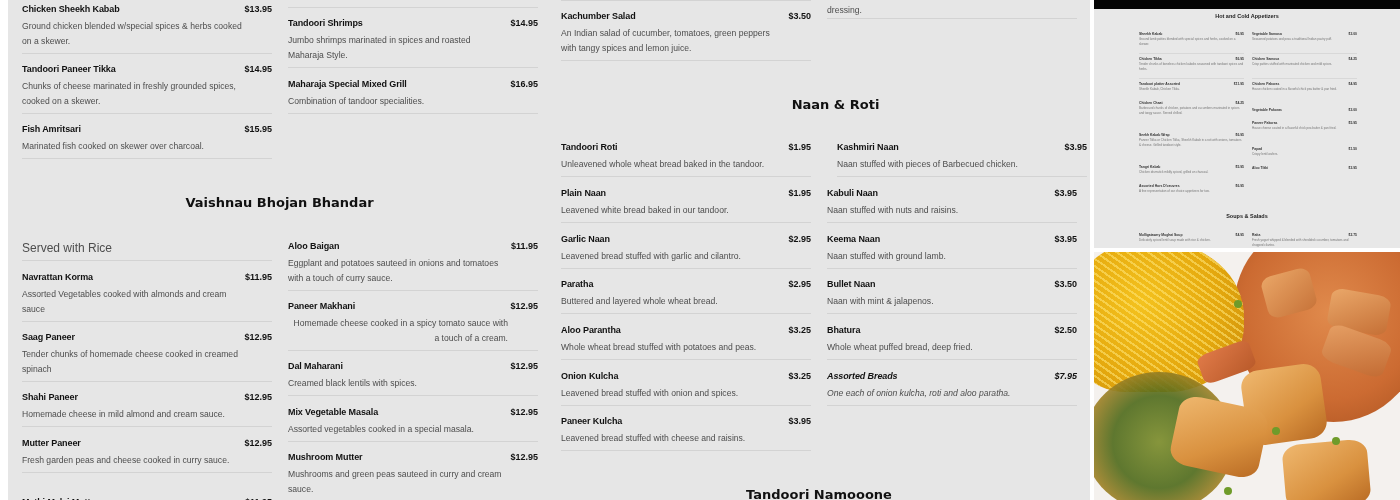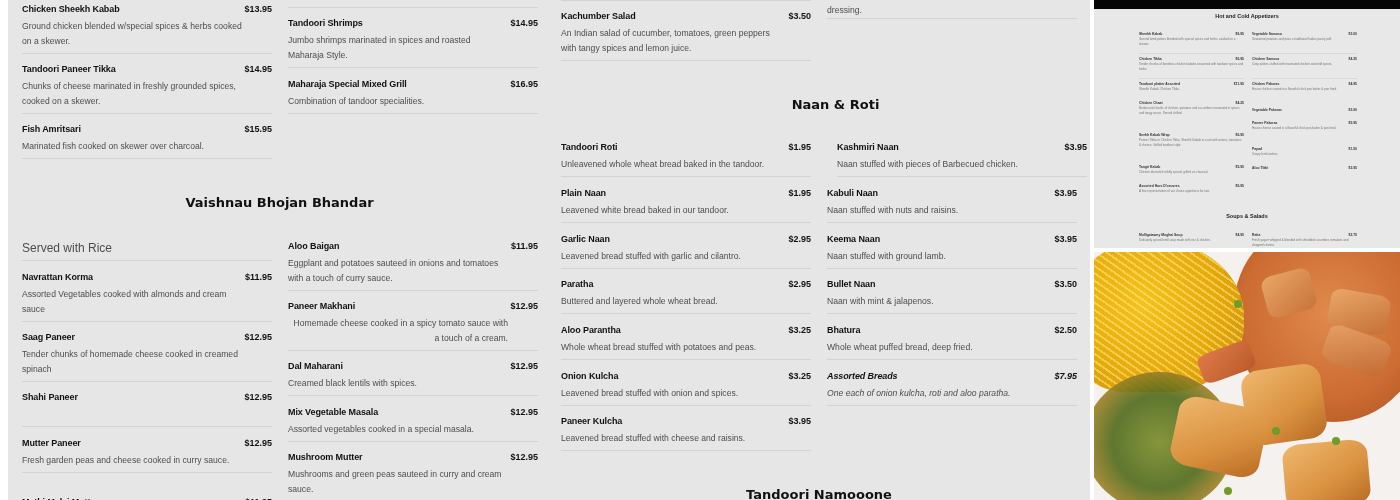--- a/index.html
+++ b/index.html
@@ -111,20 +111,21 @@
         <span class="price">$12.95</span>
       </div>
     <div class="desc">Tender chunks of homemade cheese cooked in creamed spinach</div>
     <div class="rule" style="top:49px;"></div>
   </div>
   <div class="item" style="left:14px; top:392px;">
     <div class="row">
         <span class="name">Shahi Paneer</span>
         <span class="price">$12.95</span>
       </div>
+    <div class="desc">Homemade cheese in mild almond and cream sauce.</div>
     <div class="rule" style="top:34px;"></div>
   </div>
   <div class="item" style="left:14px; top:438px;">
     <div class="row">
         <span class="name">Mutter Paneer</span>
         <span class="price">$12.95</span>
       </div>
     <div class="desc">Fresh garden peas and cheese cooked in curry sauce.</div>
     <div class="rule" style="top:34px;"></div>
   </div>

